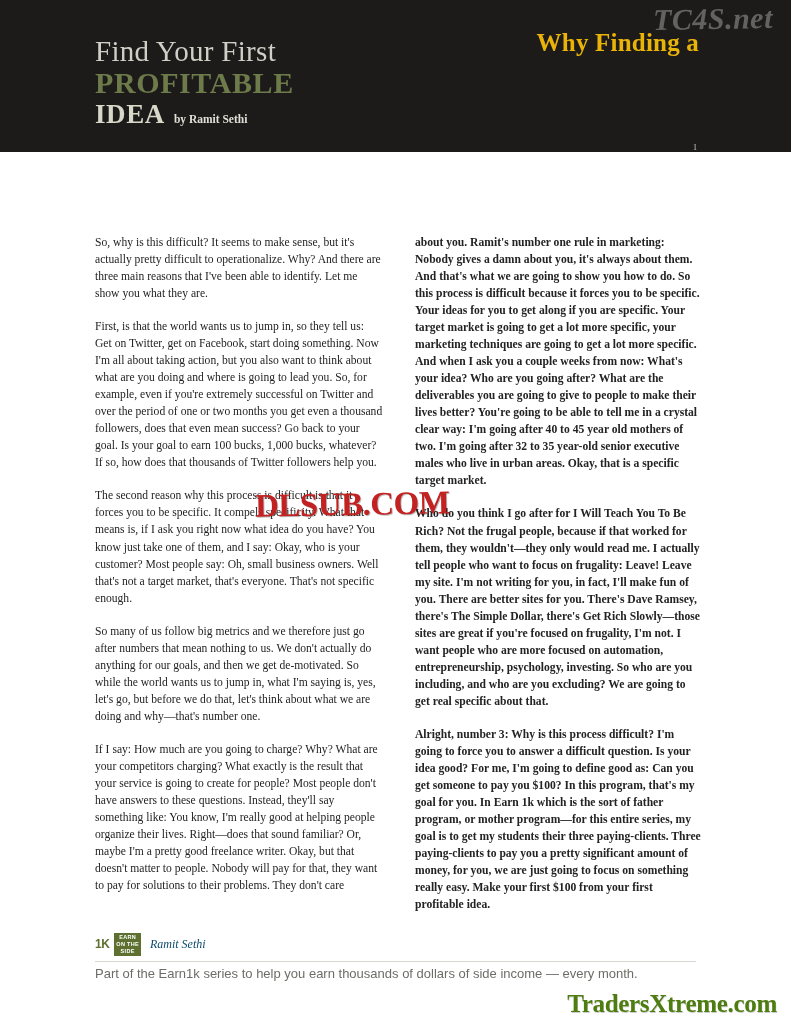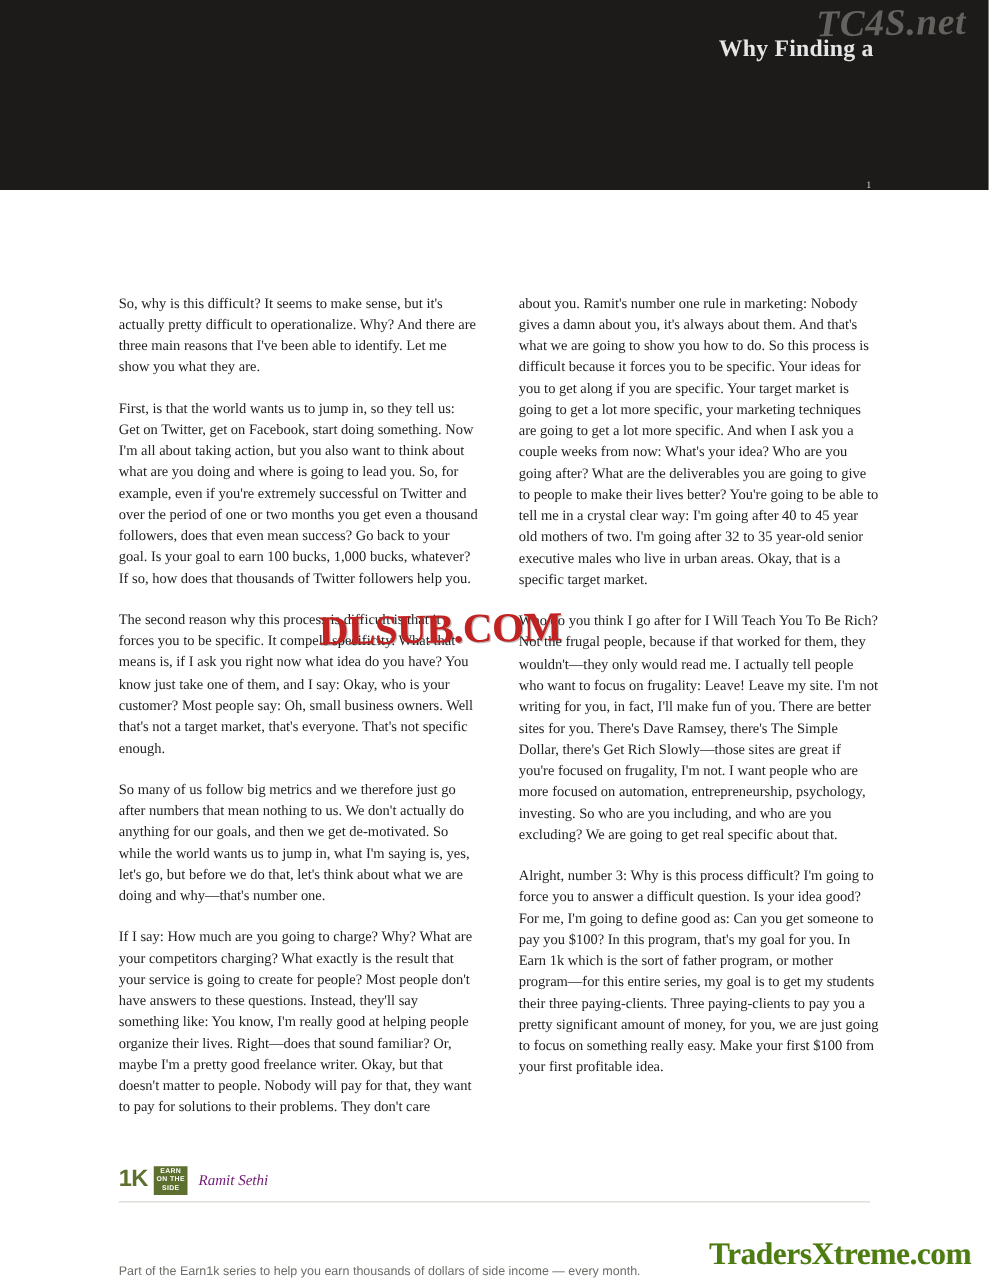--- a/index.html
+++ b/index.html
@@ -66,23 +66,23 @@
 
   .header-right {
     position: absolute;
     right: 92px;
     top: 28px;
     width: 320px;
     text-align: right;
   }
   .header-right .hr-line {
     font-family: "Liberation Serif", serif;
-    font-size: 19px;
-    font-weight: bold;
-    color: #e5e5e5;
+    font-size: 25px;
+    font-weight: bold;
+    color: #eab308;
     line-height: 1.22;
     letter-spacing: 0.2px;
   }
   .page-num {
     position: absolute;
     right: 94px;
     top: 143px;
     font-family: "Liberation Serif", serif;
     font-size: 8px;
     color: #cfcfc8;
@@ -116,21 +116,21 @@
     position: absolute;
     top: 62px;
     width: 288px;
     font-family: "Liberation Serif", serif;
     font-size: 11.6px;
     line-height: 1.47;
     color: #232323;
     text-align: left;
   }
   .col.left { left: 95px; }
-  .col.right { left: 415px; }
+  .col.right { left: 415px; font-weight: bold; }
   .col p {
     margin: 0 0 16px 0;
   }
   .col p:last-child { margin-bottom: 0; }
 
   
   .wm-center {
     position: absolute;
     left: 255px;
     top: 486px;
@@ -155,80 +155,87 @@
   .logo-1k {
     position: absolute;
     left: 95px;
     top: 8px;
     display: flex;
     align-items: center;
     gap: 5px;
   }
   .logo-1k .big {
     font-family: "Liberation Sans", sans-serif;
-    font-size: 19px;
+    font-size: 12px;
     font-weight: bold;
     color: #5e7030;
     letter-spacing: -0.5px;
     text-align: center;
   }
   .logo-1k .stack {
     font-family: "Liberation Sans", sans-serif;
     font-size: 5.5px;
     font-weight: bold;
     color: #ffffff;
     background: #5e7030;
     line-height: 1.25;
     padding: 1px 2px;
     text-align: center;
     letter-spacing: 0.3px;
   }
   .logo-script {
     font-family: "Liberation Serif", serif;
     font-style: italic;
     font-size: 12px;
-    color: #701a75;
+    color: #0c4a6e;
     margin-left: 4px;
   }
   .foot-rule {
     position: absolute;
     left: 95px;
     top: 36px;
     width: 601px;
     height: 1px;
     background: #d7d7d2;
   }
   .foot-note {
     position: absolute;
     left: 95px;
     top: 41px;
     font-family: "Liberation Sans", sans-serif;
-    font-size: 10px;
+    font-size: 13px;
     color: #6d6d68;
-    margin-top: 46px;
   }
 
   .wm-bottom {
     position: absolute;
     right: 14px;
     bottom: 6px;
     font-family: "Liberation Serif", serif;
     font-size: 25px;
     font-weight: bold;
     color: #4d7c0f;
     letter-spacing: -0.3px;
     text-shadow: 0.5px 0.5px 0 rgba(0,0,0,0.2);
   }
 </style>
 </head>
 <body>
 
 <div class="header">
   <div class="wm-top">TC4S.net</div>
 
+  <div class="header-left">
+    <div class="title-line1">Find Your First</div>
+    <div class="title-line2">PROFITABLE</div>
+    <div class="title-line3row">
+      <span class="title-line3">IDEA</span>
+      <span class="byline">by Ramit Sethi</span>
+    </div>
+  </div>
 
   <div class="header-right">
     <div class="hr-line">Why Finding a</div>
   </div>
 
   <div class="page-num">1</div>
 </div>
 
 <div class="content">
 

